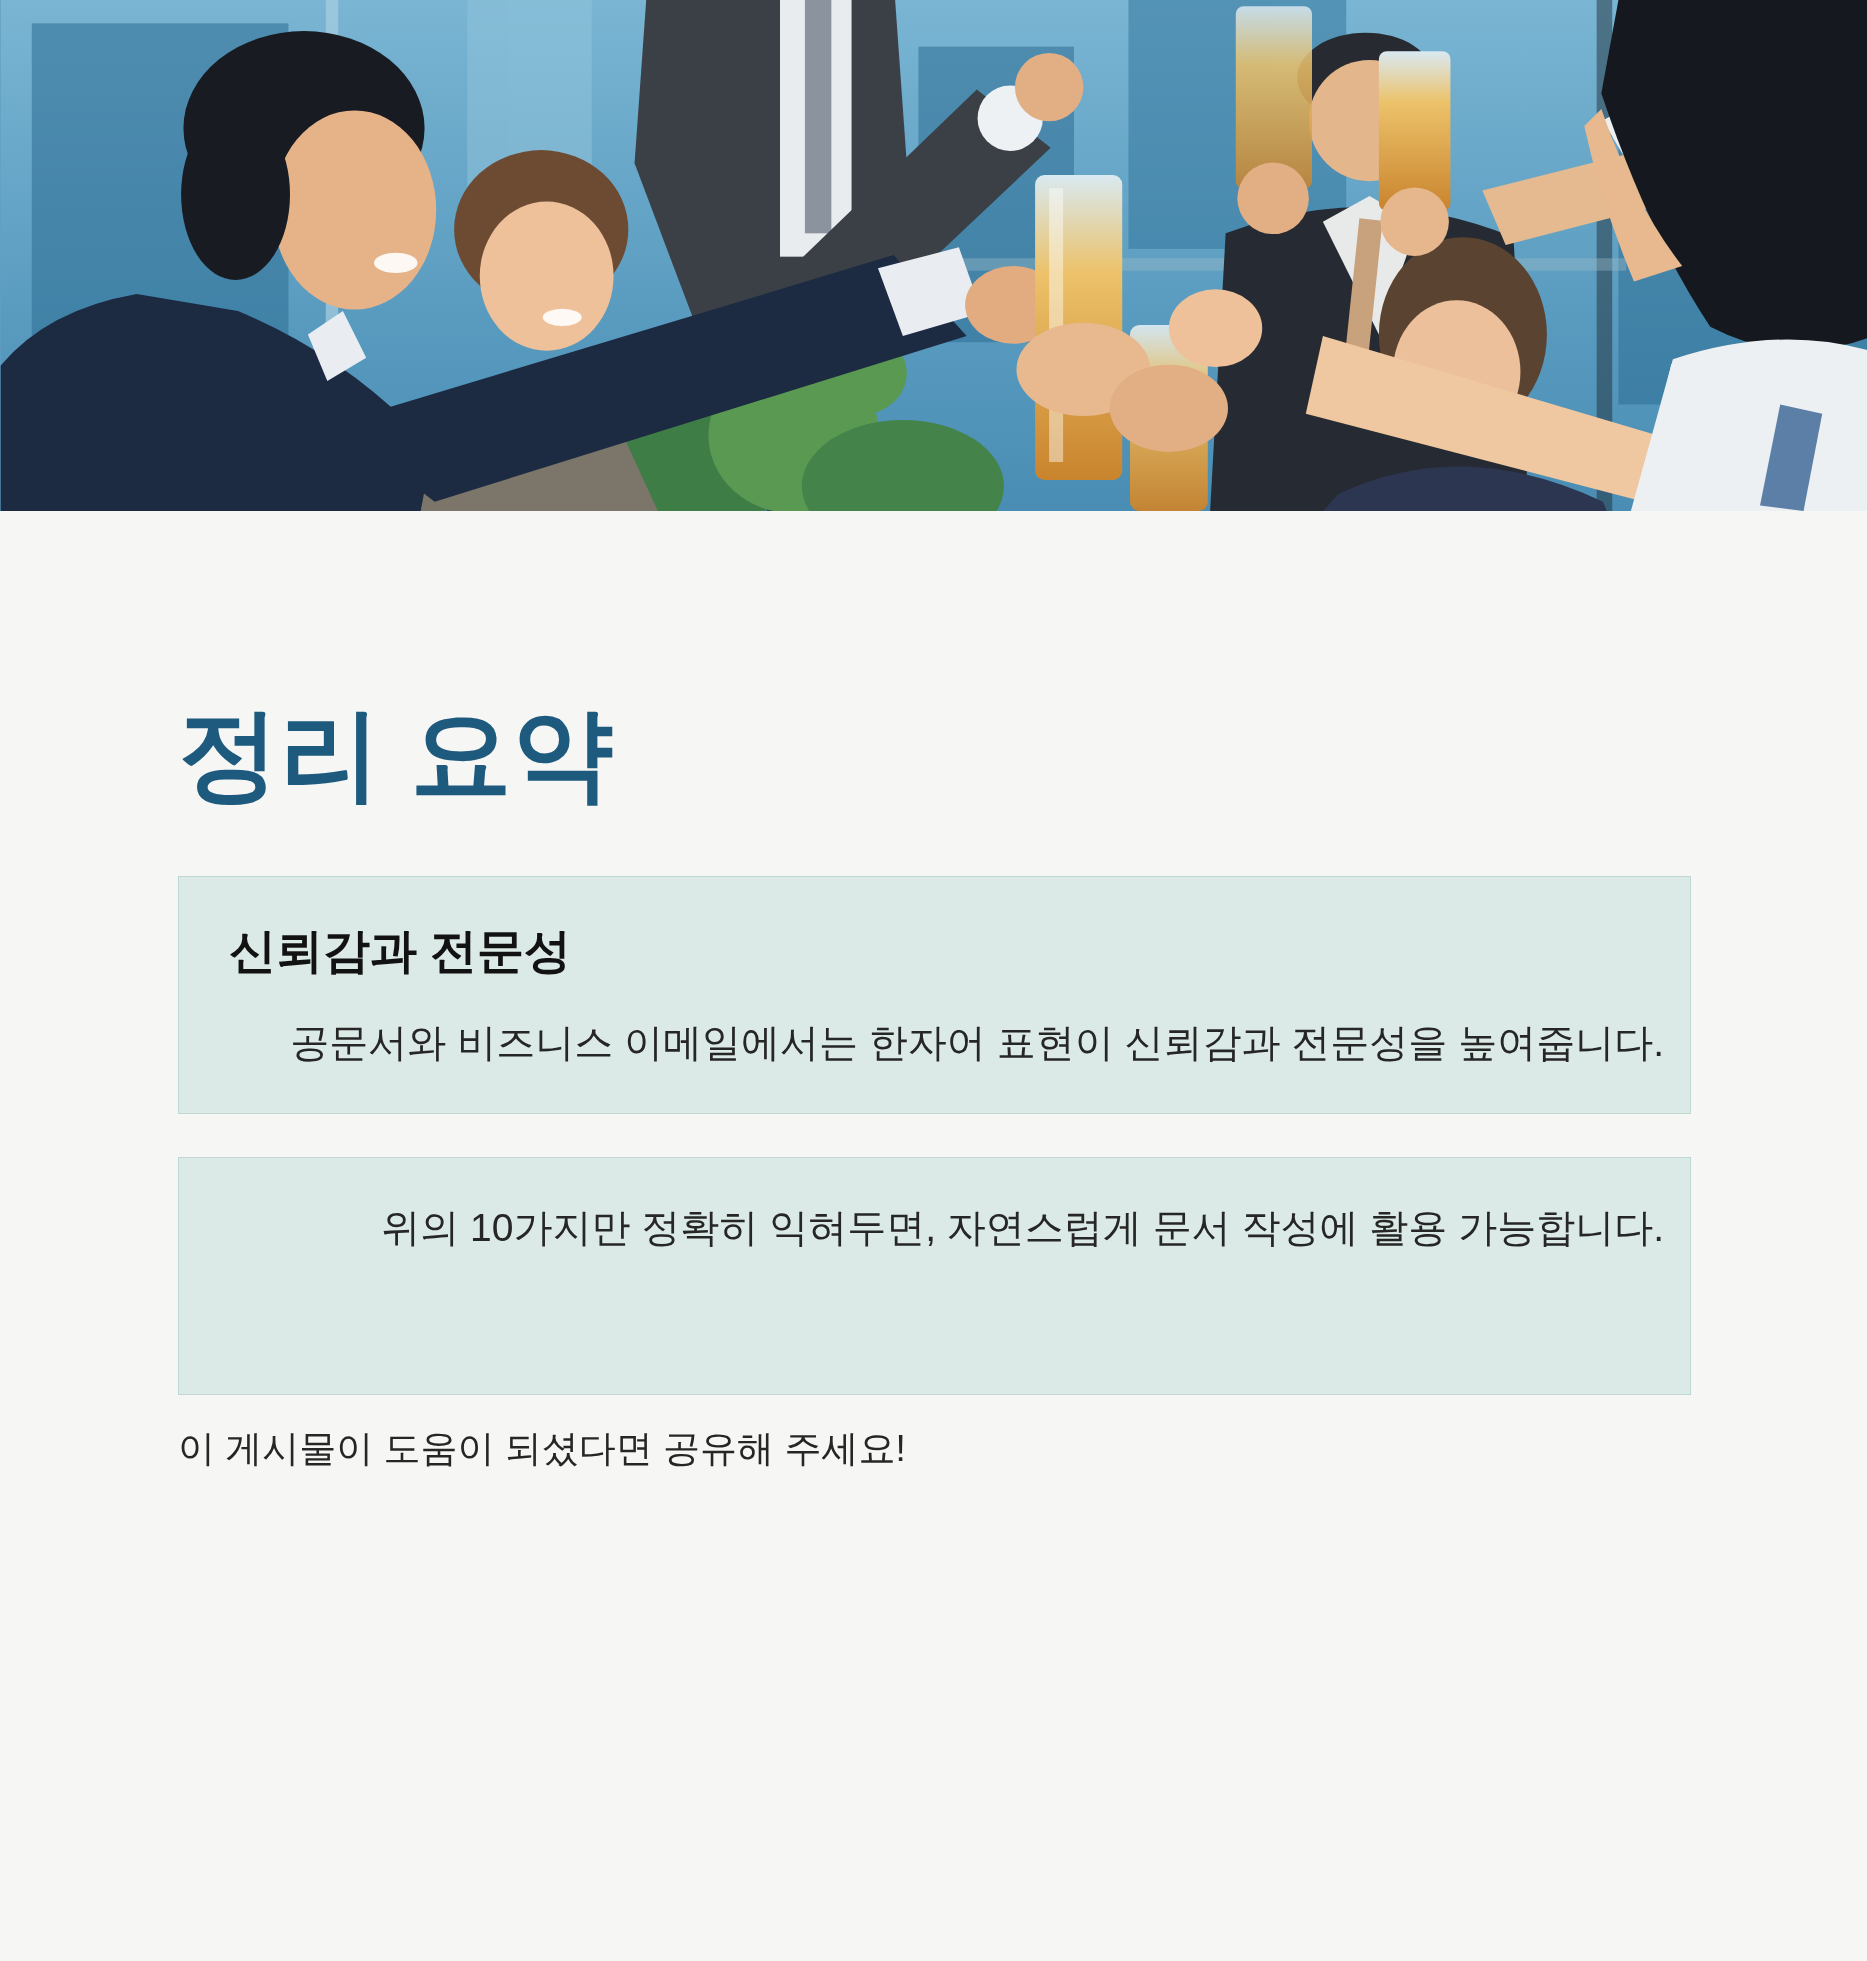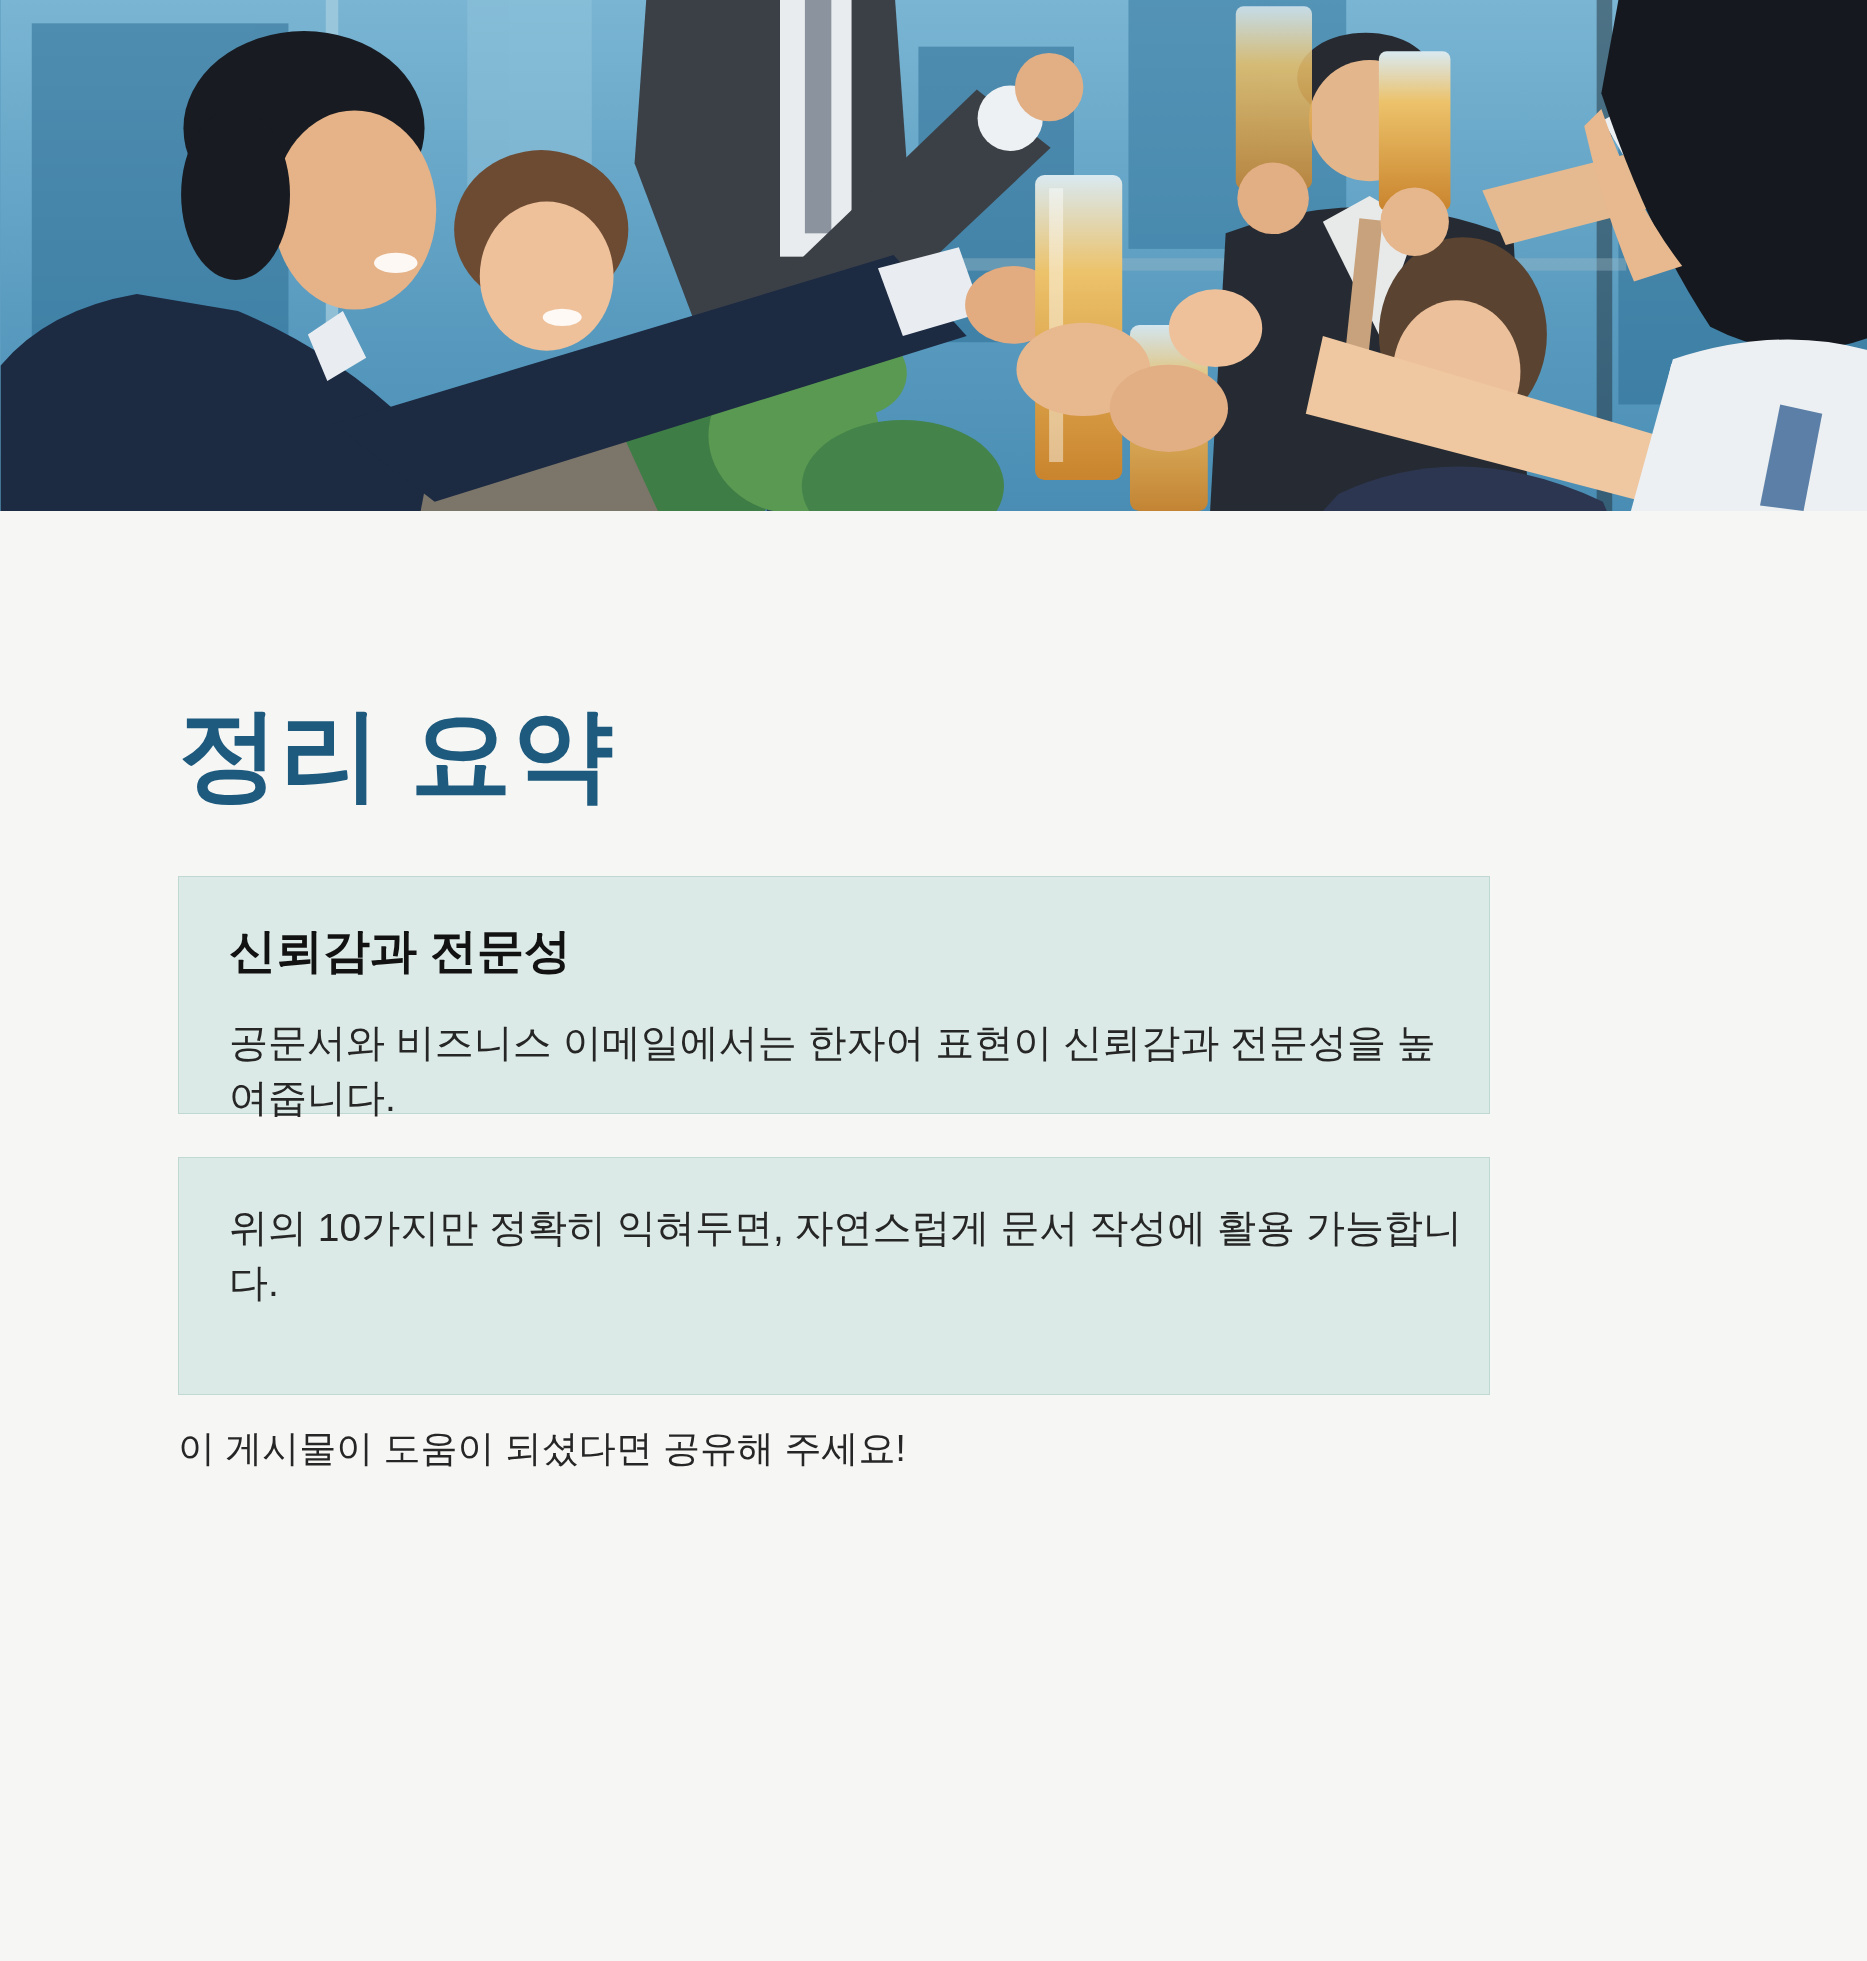--- a/index.html
+++ b/index.html
@@ -33,41 +33,42 @@
   .page-title {
     margin: 193px 0 0 0;
     font-size: 101px;
     line-height: 1.0;
     font-weight: 800;
     letter-spacing: 0.8px;
     color: var(--title-color, #1d5a7d);
   }
   .card {
     box-sizing: border-box;
-    width: 1312px;
+    width: 1513px;
     height: 238px;
     background: var(--card-bg, #dbeae6);
     border: 1.6px solid var(--card-border, #c0d8d2);
     padding: 43px 26px 0 50px;
     margin-top: 43px;
   }
   .card.first { margin-top: 71px; }
   .card-heading {
     margin: 0 0 35px 0;
     font-size: 47px;
     line-height: 1.3;
     font-weight: 700;
     color: #121212;
   }
   .card-body {
     margin: 0;
     font-size: 39px;
     line-height: 1.4;
     font-weight: 400;
     color: #262626;
+    text-align: right;
   }
   .share-prompt {
     margin: 28px 0 0 0;
     font-size: 37px;
     line-height: 1.4;
     font-weight: 400;
     color: #262626;
   }
 </style>
 </head>

